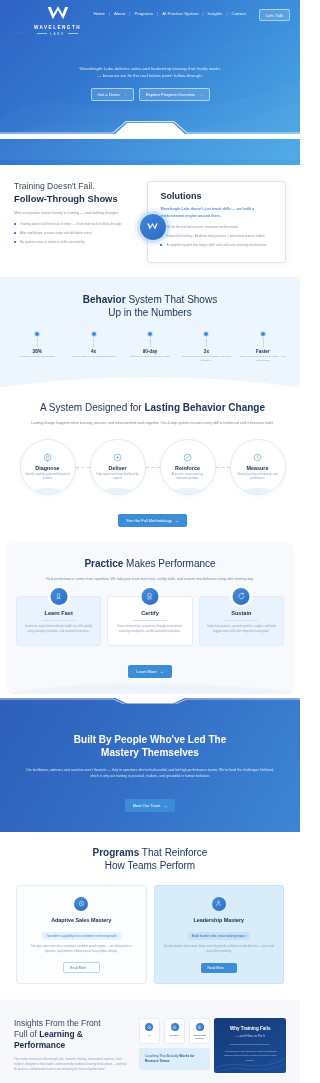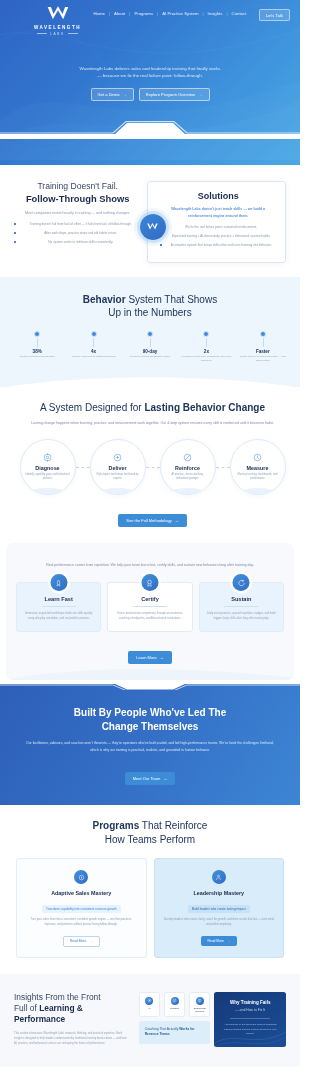--- a/index.html
+++ b/index.html
@@ -57,21 +57,21 @@
   }
   .btn-ghost { background:rgba(255,255,255,.14); border:.5px solid rgba(255,255,255,.55); color:#fff; }
   .btn-arrow { font-size:4.5px; line-height:1; }
   .hero-notch { position:relative; z-index:4; margin-top:20px; height:18px; }
   .hero-notch svg { display:block; width:100%; height:100%; }
   .sec-title { text-align:center; font-size:10px; font-weight:400; line-height:1.35; color:#20365c; }
   .sec-title b { font-weight:700; }
   .sec-sub { text-align:center; font-size:3.5px; color:#7b8aa3; line-height:1.8; margin-top:5px; }
 
   
-  .ps { display:flex; gap:6px; padding:16px 14px 14px 14px; position:relative; background:#fff;text-align:center; }
+  .ps { display:flex; gap:6px; padding:16px 14px 14px 14px; position:relative; background:#fff; }
   .ps-left { width:48%; }
   .ps-h { font-size:8.6px; font-weight:400; color:#3b4a66; line-height:1.3; }
   .ps-h b { display:block; font-weight:700; color:#1b2b4d; font-size:9.4px; }
   .ps-lead { font-size:3.6px; color:#8795ab; line-height:1.75; margin-top:5px; }
   ul.bl { list-style:none; margin-top:6px; }
   ul.bl li {
     position:relative; padding-left:6px; font-size:3.1px; color:#8b99ad;
     line-height:1.6; margin-bottom:4px;
   }
   ul.bl li:before { content:""; position:absolute; left:0; top:1.2px; width:2px; height:2px; background:#4a7fd4; border-radius:.3px; }
@@ -153,21 +153,21 @@
   .pc-rule { width:34px; height:.5px; background:#cfe0f2; margin:4px auto 5px auto; }
   .pc-d { font-size:2.7px; color:#93a3b9; line-height:1.75; }
   .practice-wave { position:absolute; left:0; bottom:0; width:100%; height:16px; }
 
   
   .team {
     background:linear-gradient(120deg,#2e5fb8 0%,#3470c6 50%,#3d86d4 100%);
     padding:20px 22px 20px 22px; text-align:center; position:relative; overflow:hidden;
   }
   .team-notch { position:absolute; top:0; left:0; width:100%; height:10px; }
-  .team h2 { font-size:10px; font-weight:700; color:#fff; line-height:1.35; margin-top:6px; }
+  .team h2 { font-size:10px; font-weight:700; color:#fff; line-height:1.35; margin-top:19px; }
   .team p { font-size:3.4px; color:#d5e5f8; line-height:1.9; margin-top:7px; }
 
   
   .programs { padding:14px 16px 16px 16px; background:#fff; }
   .prog-row { display:flex; gap:7px; margin-top:12px; }
   .prog {
     flex:1; border-radius:3px; padding:11px 8px 10px 8px; text-align:center;
     border:.5px solid #e3edf8;
   }
   .prog.a { background:#fcfdff; }
@@ -411,20 +411,23 @@
     <div class="center">
       <span class="btn-solid">
         <span>See the Full Methodology</span>
         <span>→</span>
       </span>
     </div>
   </section>
 
   <div class="practice-outer">
     <section class="practice">
+      <h2 class="sec-title">
+        <b>Practice</b><span> Makes Performance</span>
+      </h2>
       <div class="sec-sub">Real performance comes from repetition. We help your team learn fast, certify skills, and sustain new behaviors long after training day.</div>
       <div class="pcards">
         <div class="pcard light">
           <div class="pc-icon">
             <svg width="8" height="8" viewBox="0 0 24 24">
                 <path d="M12 3 C16 7 17 12 14 17 L10 17 C7 12 8 7 12 3 Z M9 17 L7 21 L11 19 M15 17 L17 21 L13 19" fill="none" stroke="#fff" stroke-width="1.6"></path>
               </svg>
           </div>
           <div class="pc-t">Learn Fast</div>
           <div class="pc-rule"></div>
@@ -465,21 +468,21 @@
     </section>
   </div>
 
   <section class="team">
     <svg class="team-notch" viewBox="0 0 300 10" preserveAspectRatio="none">
       <path d="M0,0 L0,4 L115,4 L127,9.5 L173,9.5 L185,4 L300,4 L300,0 Z" fill="#ffffff"></path>
       <path d="M0,5 L113,5 L126,10.5 L174,10.5 L187,5 L300,5" fill="none" stroke="#ffffff" stroke-width="1" opacity=".7"></path>
     </svg>
     <h2>
       <span>Built By People Who've Led The</span><br>
-      <span>Change Themselves</span>
+      <span>Mastery Themselves</span>
     </h2>
     <p>Our facilitators, advisors, and coaches aren't theorists — they're operators who've built,scaled, and led high-performance teams. We've lived the challenges firsthand, which is why our training is practical, realistic, and grounded in human behavior.</p>
     <div class="center">
       <span class="btn-solid">
         <span>Meet Our Team</span>
         <span>→</span>
       </span>
     </div>
   </section>
 

